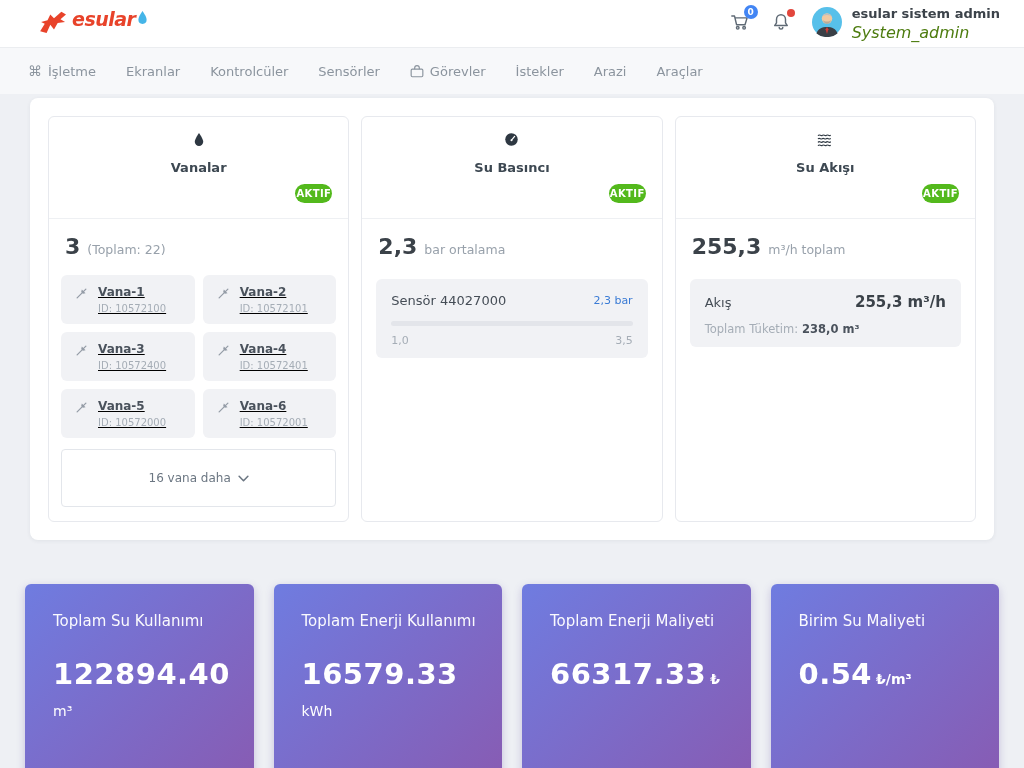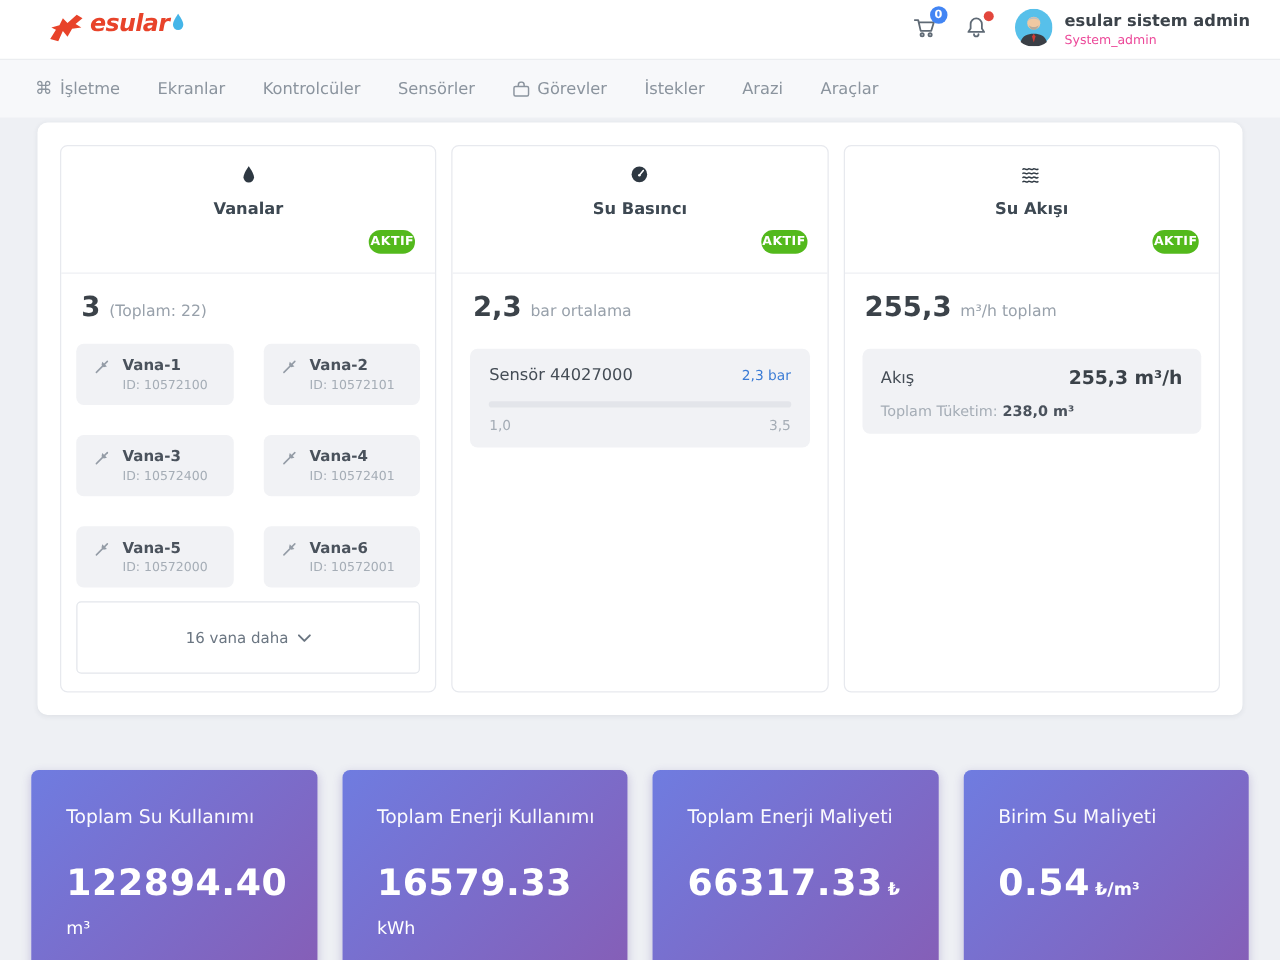--- a/index.html
+++ b/index.html
@@ -19,40 +19,40 @@
   .logo{display:flex;align-items:flex-start;gap:2px;cursor:pointer;}
   .logo-text{color:var(--brand-red);font-size:19px;font-weight:bold;font-style:italic;letter-spacing:-0.5px;line-height:1;}
   .topbar-right{margin-left:auto;display:flex;align-items:center;gap:22px;}
   .icon-btn{position:relative;cursor:pointer;display:flex;align-items:center;}
   .cart-badge{position:absolute;top:-7px;right:-8px;background:var(--badge-blue);color:#fff;
     font-size:9px;font-weight:bold;width:14px;height:14px;border-radius:50%;
     display:flex;align-items:center;justify-content:center;}
   .bell-dot{position:absolute;top:-3px;right:-5px;width:8px;height:8px;border-radius:50%;background:var(--dot-red);}
   .user{display:flex;align-items:center;gap:10px;cursor:pointer;}
   .user-name{font-size:13px;color:#3c434a;font-weight:600;}
-  .user-role{font-size:10px;color:#ec4899;margin-top:2px;}
+  .user-role{font-size:16px;color:#4d7c0f;margin-top:2px;font-style:italic;}
 
   
   .mainnav{height:46px;display:flex;align-items:center;gap:30px;padding:0 28px;background:#f7f8fa;}
   .nav-item{display:flex;align-items:center;gap:6px;font-size:13px;color:#8b949e;cursor:pointer;text-decoration:none;}
   .nav-ico{font-size:14px;line-height:1;display:flex;align-items:center;}
 
   
   .panel-wrap{margin:4px 30px 0;background:#fff;border-radius:8px;box-shadow:0 1px 4px rgba(40,50,70,.07);
     padding:18px;display:flex;gap:12px;}
   .card{flex:1;border:1px solid var(--card-border);border-radius:6px;display:flex;flex-direction:column;background:#fff;}
   .card-head{display:flex;align-items:center;gap:9px;padding:15px 16px;border-bottom:1px solid #eef0f3;flex-direction:column;}
   .card-title{font-size:13px;color:#3d4852;font-weight:600;}
   .badge{margin-left:auto;background:var(--accent-green);color:#fff;font-size:10px;font-weight:bold;
     padding:4px 1px;border-radius:11px;letter-spacing:.4px;}
   .card-stat{padding:15px 16px 12px;display:flex;align-items:baseline;gap:7px;}
   .big-num{font-size:22px;font-weight:bold;color:var(--text-dark);}
   .stat-note{font-size:12.5px;color:var(--text-gray);}
 
-  .vana-grid{display:grid;grid-template-columns:1fr 1fr;gap:24px;padding:4px 12px 0;}
+  .vana-grid{display:grid;grid-template-columns:1fr 1fr;gap:8px;padding:4px 12px 0;text-decoration:underline;}
   .tile{background:var(--panel-bg);border-radius:6px;padding:10px 6px 10px 13px;display:flex;gap:9px;align-items:flex-start;cursor:pointer;}
   .tile svg{margin-top:1px;flex:none;}
   .tile-name{font-size:12px;font-weight:600;color:#4a525c;}
   .tile-id{font-size:10px;color:#a5adb6;margin-top:4px;}
   .more-btn{margin:11px 12px 14px;background:#fff;border:1px solid #e3e6eb;border-radius:4px;
     padding:21px 0;font-size:12px;color:#6b7682;display:flex;align-items:center;justify-content:center;gap:7px;
     font-family:inherit;cursor:pointer;}
 
   .inner-panel{margin:8px 14px;background:var(--panel-bg);border-radius:6px;padding:14px 15px 11px;}
   .ip-row{display:flex;justify-content:space-between;align-items:center;}

